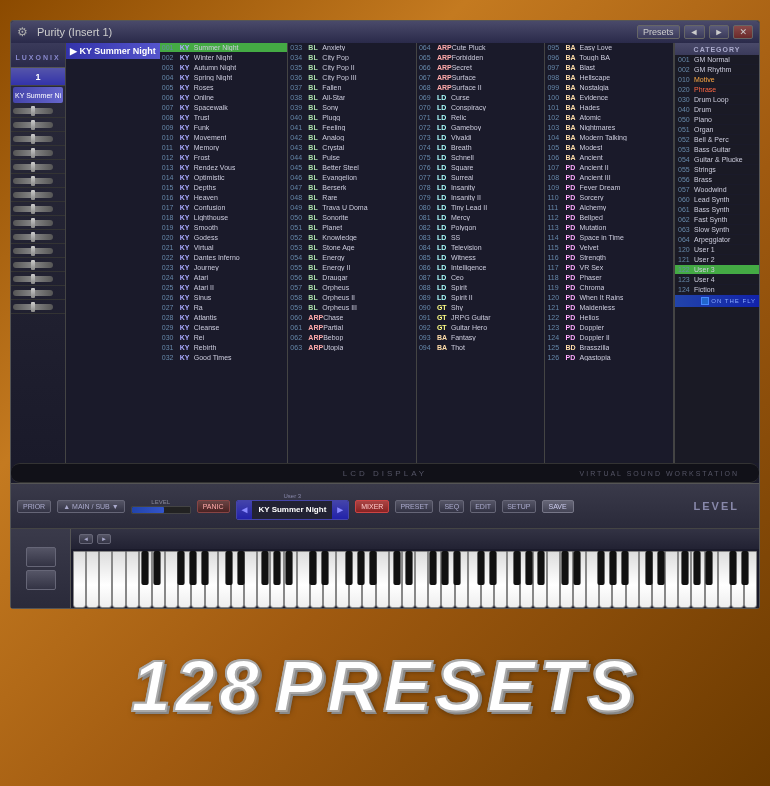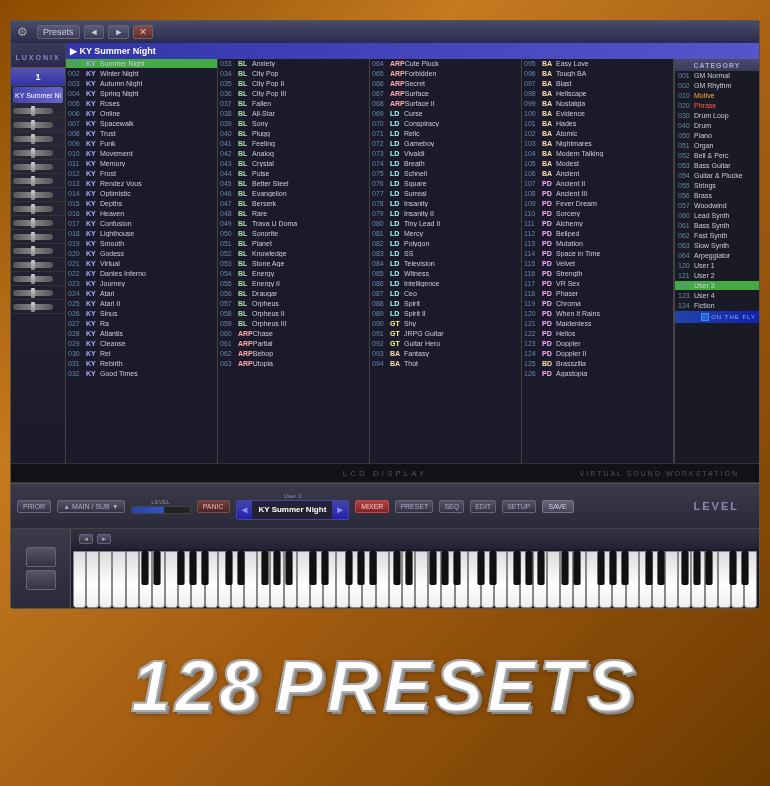--- a/index.html
+++ b/index.html
@@ -144,21 +144,21 @@
       width: 4px;
       height: 10px;
       background: linear-gradient(180deg, #ccc 0%, #888 100%);
       border-radius: 1px;
     }
 
     
     .preset-columns {
       flex: 1;
       display: flex;
-      flex-direction: column;
+      flex-direction: row;
     }
 
     
     .selected-header {
       background: linear-gradient(90deg, #3333aa 0%, #5555cc 100%);
       height: 16px;
       display: flex;
       align-items: center;
       padding: 0 4px;
     }
@@ -539,20 +539,21 @@
       height: 20px;
     }
   </style>
 </head>
 <body>
 
 <div class="plugin-window">
 
   <div class="title-bar">
     <span class="title-bar-icon">⚙</span>
+    <span class="title-bar-text">Purity (Insert 1)</span>
     <div class="title-bar-right">
       <button class="title-btn">Presets</button>
       <button class="title-btn">◄</button>
       <button class="title-btn">►</button>
       <button class="title-btn title-btn-close">✕</button>
     </div>
   </div>
 
   <div class="main-content">
 
@@ -1401,21 +1402,21 @@
             <div class="on-the-fly">
               <div class="on-fly-square"></div>
               <span class="on-fly-text">ON THE FLY</span>
             </div>
           </div>
 
         </div>
       </div>
     </div>
 
-    <div class="lcd-section" style="position:relative;">
+    <div class="lcd-section" style="position:relative;border-radius:9px;">
       <span class="lcd-label">LCD DISPLAY</span>
       <span class="vst-label">VIRTUAL SOUND WORKSTATION</span>
     </div>
 
     <div class="controls-section" style="position:relative;">
       <button class="ctrl-btn">PRIOR</button>
       <button class="ctrl-btn">▲ MAIN / SUB ▼</button>
 
       <div class="level-section">
         <span class="level-label">LEVEL</span>

